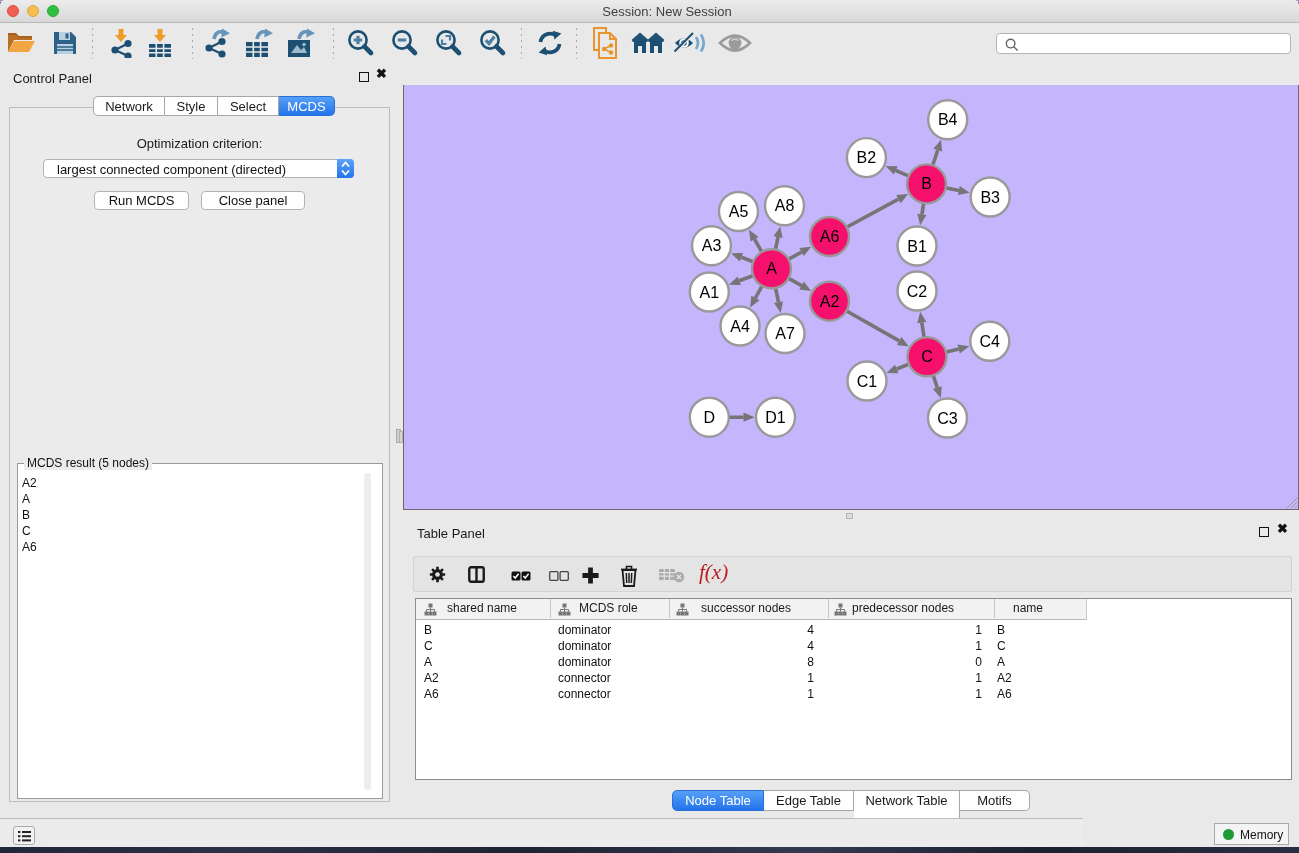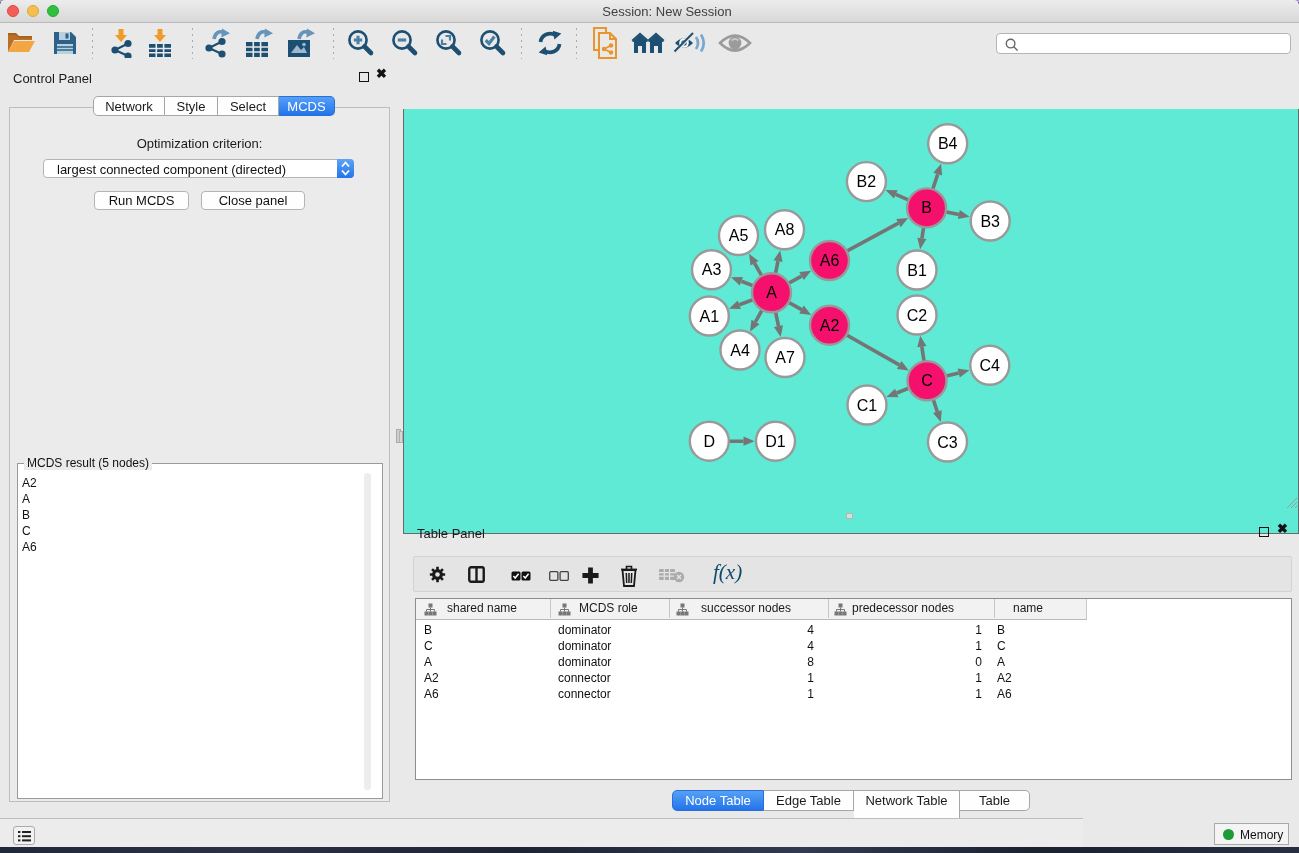--- a/index.html
+++ b/index.html
@@ -271,21 +271,21 @@
 <div class="btn" style="left:201px; top:191px; width:104px;">Close panel</div>
 <div id="resultbox">
   <div class="lbl">MCDS result (5 nodes)</div>
   <div class="items">A2<br>A<br>B<br>C<br>A6</div>
   <div class="sbar"></div>
 </div>
 <div id="divider-handle"></div>
 
 <div id="netwin" style="position:absolute; left:403px; top:65px; width:896px; height:445px;">
   <div id="canvas" style="position:absolute; left:0; top:20px; width:896px; height:425px;
-    background:#5eead4; border:1px solid #696969; border-top:none;margin-top:24px;">
+    background:#c4b5fd; border:1px solid #696969; border-top:none;">
 <svg id="graph" style="position:absolute; left:-1px; top:0;" width="896" height="424" viewBox="403 85 896 424">
 <line x1="771.5" y1="268.8" x2="739.3" y2="280.8" stroke="#757575" stroke-width="3.6"></line>
 <polygon points="729.0,284.7 737.7,276.5 740.9,285.1" fill="#757575"></polygon>
 <line x1="771.5" y1="268.8" x2="741.4" y2="257.3" stroke="#757575" stroke-width="3.6"></line>
 <polygon points="731.1,253.3 743.0,253.0 739.7,261.5" fill="#757575"></polygon>
 <line x1="771.5" y1="268.8" x2="755.4" y2="298.0" stroke="#757575" stroke-width="3.6"></line>
 <polygon points="750.1,307.6 751.4,295.8 759.5,300.2" fill="#757575"></polygon>
 <line x1="771.5" y1="268.8" x2="754.5" y2="239.2" stroke="#757575" stroke-width="3.6"></line>
 <polygon points="749.0,229.7 758.5,236.9 750.5,241.5" fill="#757575"></polygon>
 <line x1="771.5" y1="268.8" x2="778.5" y2="302.2" stroke="#757575" stroke-width="3.6"></line>
@@ -410,21 +410,21 @@
     <svg style="position:absolute; left:245px; top:12px;" width="26" height="14" viewBox="0 0 26 14">
       <g fill="#ababab">
           <rect x="0" y="0" width="16" height="11" rx="1"></rect>
         </g>
       <g stroke="#e4e4e4" stroke-width="1.2">
           <path d="M0,3.6 L16,3.6 M0,7.2 L16,7.2 M5.3,0 L5.3,11 M10.6,0 L10.6,11"></path>
         </g>
       <circle cx="20" cy="8" r="5.2" fill="#ababab"></circle>
       <path d="M18,6 L22,10 M22,6 L18,10" stroke="#e4e4e4" stroke-width="1.5"></path>
     </svg>
-    <div style="position:absolute; left:285px; top:3px; font-family:'Liberation Serif',serif; font-style:italic; font-size:21px; color:#0c4a6e;margin-left:14px;">f(x)</div>
+    <div style="position:absolute; left:285px; top:3px; font-family:'Liberation Serif',serif; font-style:italic; font-size:21px; color:#b91c1c;">f(x)</div>
   </div>
 
   <div id="tscroll" style="position:absolute; left:12px; top:78px; width:877px; height:182px; background:#fff; border:1px solid #8d8d8d;">
     <div id="thead" style="position:absolute; left:0; top:0; width:671px; height:21px; background:#f2f2f2; border-bottom:1px solid #b9b9b9; border-right:1px solid #c9c9c9;"></div>
   </div>
 </div>
 
 <style>
 .hcell { position:absolute; top:3px; font-size:12px; color:#1a1a1a; }
 .hsep { position:absolute; top:1px; width:1px; height:19px; background:#c6c6c6; }
@@ -495,21 +495,21 @@
   <div class="trow" style="left:143px; top:88px;">connector</div>
   <div class="trow" style="left:299px; top:88px; width:100px; text-align:right;">1</div>
   <div class="trow" style="left:467px; top:88px; width:100px; text-align:right;">1</div>
   <div class="trow" style="left:582px; top:88px;">A6</div>
 </div>
 
 <div class="tabbar" style="left:672px; top:790px; position:absolute;">
   <div class="tab first sel" style="width:92px; height:21px; line-height:20px;">Node Table</div>
   <div class="tab" style="width:90px; height:21px; line-height:20px;">Edge Table</div>
   <div class="tab" style="width:106px; height:33px; line-height:20px;">Network Table</div>
-  <div class="tab last" style="width:70px; height:21px; line-height:20px;">Table</div>
+  <div class="tab last" style="width:70px; height:21px; line-height:20px;">Motifs</div>
 </div>
 <div style="position:absolute; left:846px; top:513px; width:7px; height:6px; background:#dcdcdc; border:1px solid #b5b5b5;"></div>
 
 <div id="statusbar" style="position:absolute; left:0; top:818px; width:1083px; height:29px; background:#ececec; border-top:1px solid #bdbdbd;">
   <div style="position:absolute; left:13px; top:7px; width:22px; height:19px; background:#f2f2f2; border:1px solid #ababab; border-radius:3px;">
     <svg style="position:absolute; left:4px; top:4px;" width="13" height="11" viewBox="0 0 13 11">
       <g fill="#222">
           <rect x="0" y="0" width="2.4" height="2"></rect>
           <rect x="4" y="0" width="9" height="2"></rect>
       <rect x="0" y="4.2" width="2.4" height="2"></rect>

